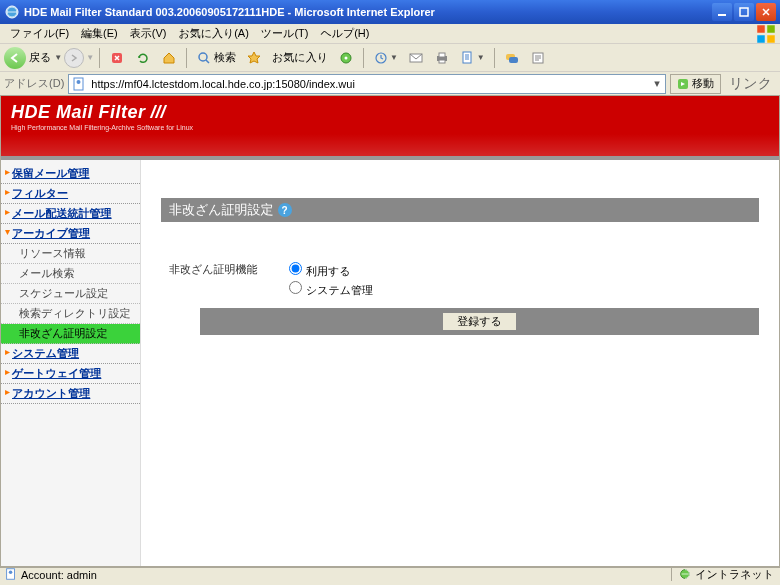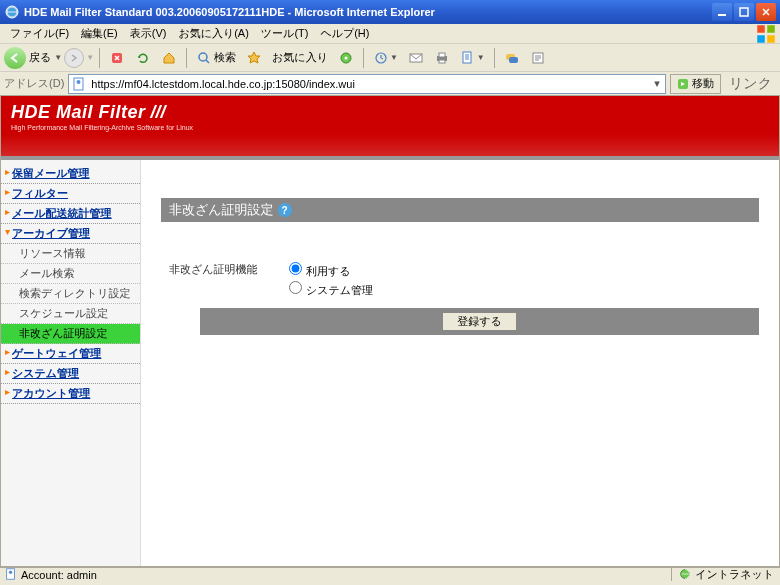--- a/index.html
+++ b/index.html
@@ -263,35 +263,35 @@
           <span class="arrow"></span>
           <span class="label">アーカイブ管理</span>
         </div>
       <div class="nav-sub">
           <span>リソース情報</span>
         </div>
       <div class="nav-sub">
           <span>メール検索</span>
         </div>
       <div class="nav-sub">
+          <span>スケジュール設定</span>
+        </div>
+      <div class="nav-sub">
           <span>検索ディレクトリ設定</span>
-        </div>
-      <div class="nav-sub">
-          <span>スケジュール設定</span>
         </div>
       <div class="nav-sub active">
           <span>非改ざん証明設定</span>
         </div>
       <div class="nav-item">
           <span class="arrow right"></span>
+          <span class="label">システム管理</span>
+        </div>
+      <div class="nav-item">
+          <span class="arrow right"></span>
           <span class="label">ゲートウェイ管理</span>
-        </div>
-      <div class="nav-item">
-          <span class="arrow right"></span>
-          <span class="label">システム管理</span>
         </div>
       <div class="nav-item">
           <span class="arrow right"></span>
           <span class="label">アカウント管理</span>
         </div>
     </div>
     <div class="main">
       <div class="section-header">
         <span>非改ざん証明設定</span>
         <span class="help-icon">?</span>

